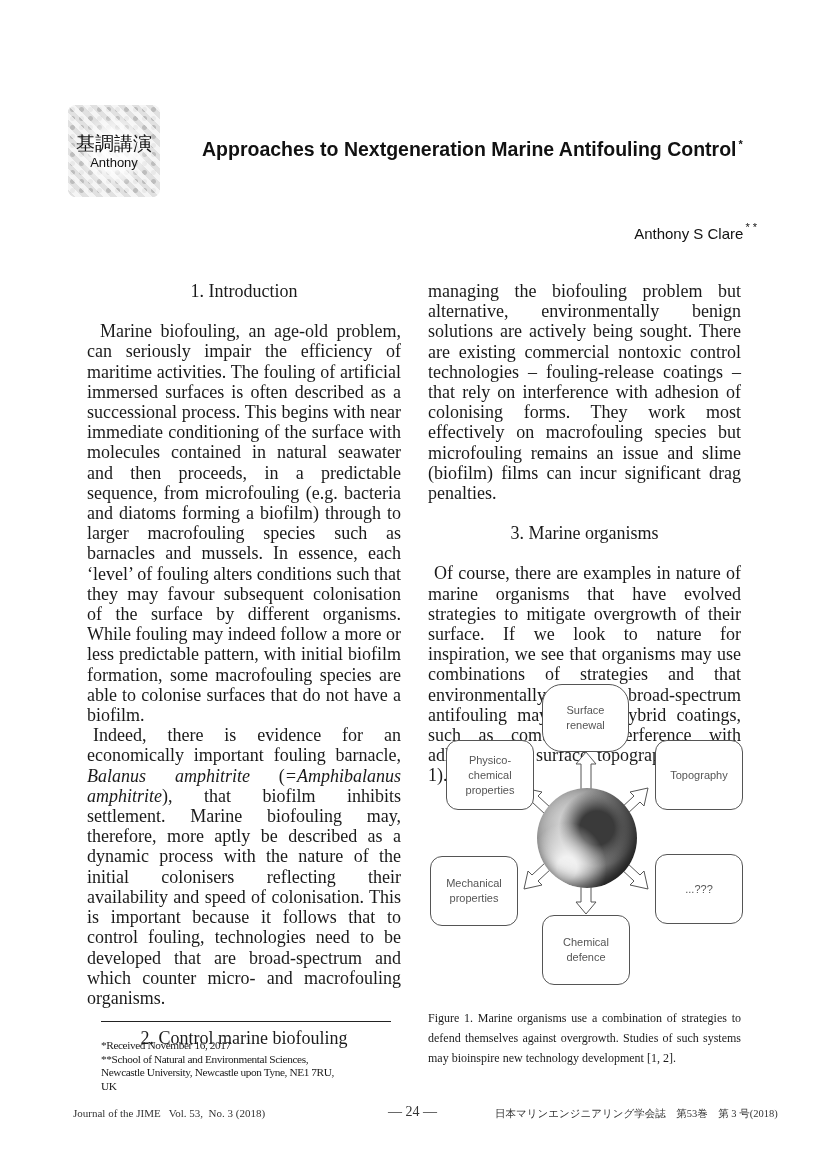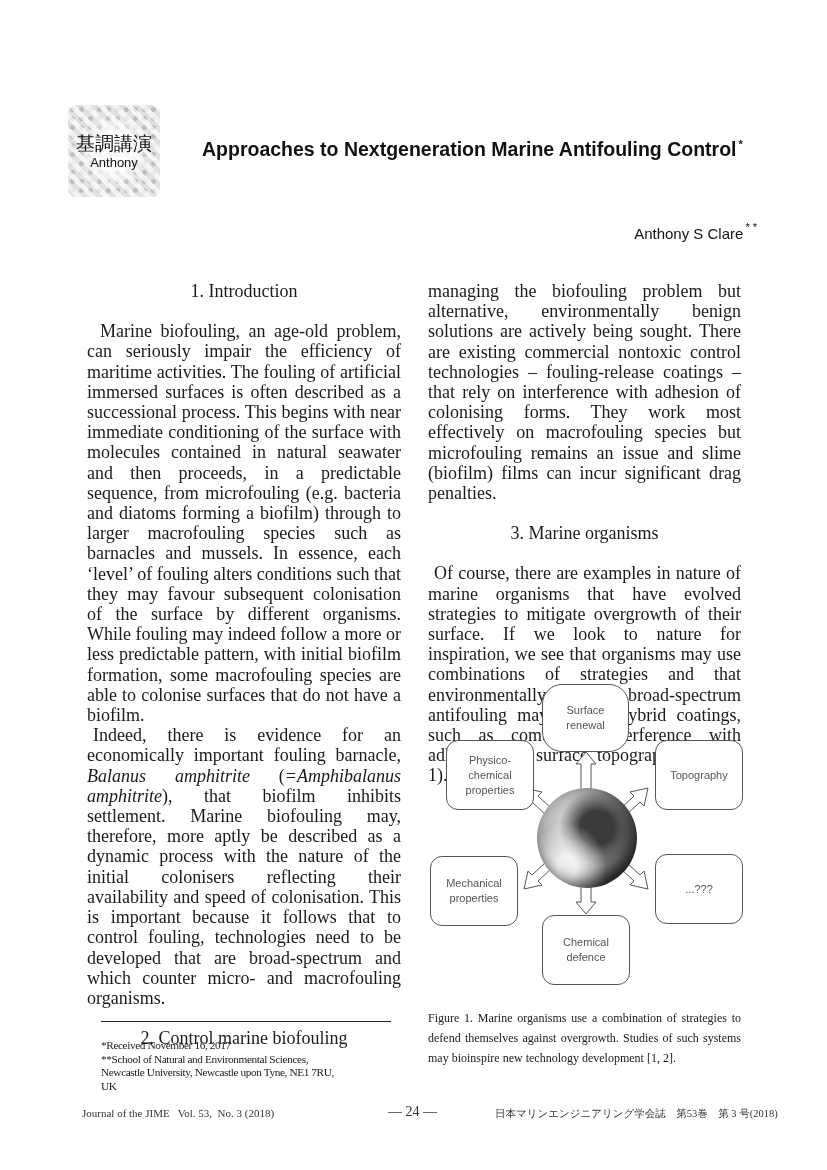--- a/index.html
+++ b/index.html
@@ -44,21 +44,21 @@
   .globe { position: absolute; left: 109px; top: 106px; width: 100px; height: 100px; border-radius: 50%;
     background:
       radial-gradient(ellipse at 30% 80%, rgba(255,255,255,0.85) 0 10%, rgba(255,255,255,0) 40%),
       radial-gradient(ellipse at 60% 40%, #3a3a3a 0 20%, rgba(0,0,0,0) 45%),
       radial-gradient(circle at 35% 35%, #e4e4e4 0%, #9a9a9a 45%, #2a2a2a 85%, #111 100%);
     box-shadow: inset -6px -6px 14px rgba(0,0,0,0.5); }
   .figure svg { position: absolute; left: 0; top: 0; }
 
   .caption { position: absolute; left: 428px; top: 988px; width: 313px; font-size: 12px; line-height: 20.2px; text-align: justify; margin-top: 20px; }
 
-  .foot-left { position: absolute; left: 82px; top: 1107px; font-size: 11px; color: #333; white-space: pre; }
+  .foot-left { position: absolute; left: 73px; top: 1107px; font-size: 11px; color: #333; white-space: pre; }
   .foot-center { position: absolute; left: 388px; top: 1104px; font-size: 14px; color: #333; }
   .foot-right { position: absolute; left: 495px; top: 1107px; font-size: 10.5px; color: #333; white-space: pre; }
 </style>
 </head>
 <body>
 
 <div class="badge">
   <div class="badge-jp sans">基調講演</div>
   <div class="badge-en sans">Anthony</div>
 </div>

